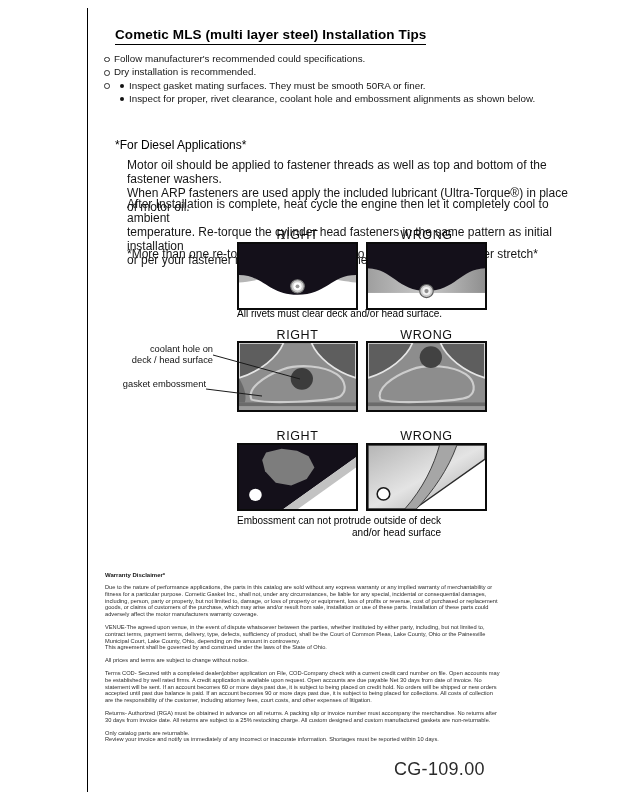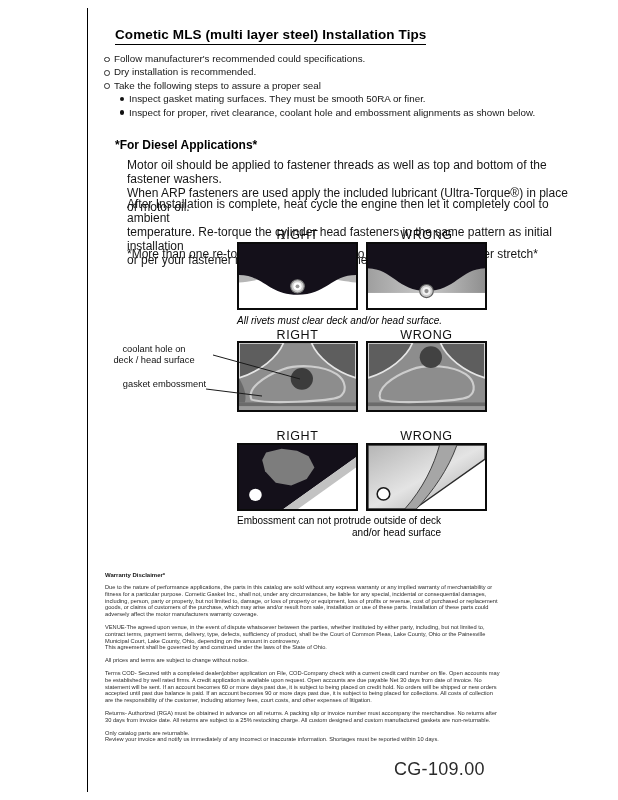--- a/index.html
+++ b/index.html
@@ -9,44 +9,44 @@
 
   .title{position:absolute;left:115px;top:27px;margin:0;font-size:13.5px;font-weight:bold;
          color:#000;border-bottom:1.5px solid #000;padding-bottom:2px;letter-spacing:.1px;}
 
   .bullets{position:absolute;left:104px;top:52px;font-size:9.8px;line-height:13.4px;color:#161616;}
   .brow{position:relative;padding-left:10px;}
   .brow.sub{margin-left:15px;}
   .m1{position:absolute;left:0;top:4.6px;width:3.6px;height:3.6px;border:1px solid #333;border-radius:50%;}
   .m2{position:absolute;left:1px;top:4.8px;width:4.2px;height:4.2px;background:#111;border-radius:50%;}
 
-  .diesel-h{position:absolute;left:115px;top:138px;margin:0;font-size:12px;font-weight:bold;color:#000;}
+  .diesel-h{position:absolute;left:115px;top:138px;margin:0;font-size:12px;font-weight:normal;color:#000;}
   .para{position:absolute;left:127px;margin:0;font-size:12px;line-height:14px;
         white-space:pre-line;color:#161616;}
   .para.pp1{top:158px}.para.pp2{top:197px}.para.pp3{top:247px}
 
   .dlabel{position:absolute;width:121px;text-align:center;font-size:12.5px;
           letter-spacing:.6px;color:#101010;}
   .r1a{left:237px;top:228px}.r1b{left:366px;top:228px}
   .r2a{left:237px;top:328px}.r2b{left:366px;top:328px}
   .r3a{left:237px;top:429px}.r3b{left:366px;top:429px}
 
   .panel{position:absolute;border:2px solid #0b0b0b;line-height:0;background:#fff;z-index:1;}
   .pn1a{left:237px;top:242px}.pn1b{left:366px;top:242px}
   .pn2a{left:237px;top:341px}.pn2b{left:366px;top:341px}
   .pn3a{left:237px;top:443px}.pn3b{left:366px;top:443px}
 
   .cap{position:absolute;font-size:10px;color:#000;white-space:pre-line;}
-  .cap1{left:237px;top:315px;font-style:italic;}
+  .cap1{left:237px;top:308px;}
   .cap2{left:237px;top:416px;width:250px;text-align:center;}
   .cap3{left:237px;top:515px;line-height:11.5px;text-align:right;}
 
   .sidelabel{position:absolute;font-size:9.3px;line-height:11px;text-align:right;
              white-space:pre-line;color:#111;}
-  .sl1{left:95px;top:344px;width:118px;text-align:center;}
+  .sl1{left:95px;top:344px;width:118px;}
   .sl2{left:88px;top:379px;width:118px;}
   .leads{position:absolute;left:100px;top:330px;pointer-events:none;z-index:5;}
 
   .legal{position:absolute;left:105px;top:572px;width:430px;color:#2d2d2d;}
   .legal h3{margin:0 0 6px 0;font-size:6px;color:#161616;}
   .legal p{margin:0 0 6px 0;font-size:5.7px;line-height:6.8px;white-space:pre-line;}
   .legal p.tight{margin-bottom:0;}
 
   .footer-code{position:absolute;left:394px;top:759px;font-size:18px;
                letter-spacing:.3px;color:#2b2b2b;}
@@ -63,21 +63,20 @@
     <div class="brow">
       <span class="m1"></span>
       <span>Follow manufacturer's recommended could specifications.</span>
     </div>
     <div class="brow">
       <span class="m1"></span>
       <span>Dry installation is recommended.</span>
     </div>
     <div class="brow">
       <span class="m1"></span>
-      <span>Take the following steps to assure a proper seal</span>
     </div>
     <div class="brow sub">
       <span class="m2"></span>
       <span>Inspect gasket mating surfaces.  They must be smooth 50RA or finer.</span>
     </div>
     <div class="brow sub">
       <span class="m2"></span>
       <span>Inspect for proper, rivet clearance, coolant hole and embossment alignments as shown below.</span>
     </div>
   </div>

